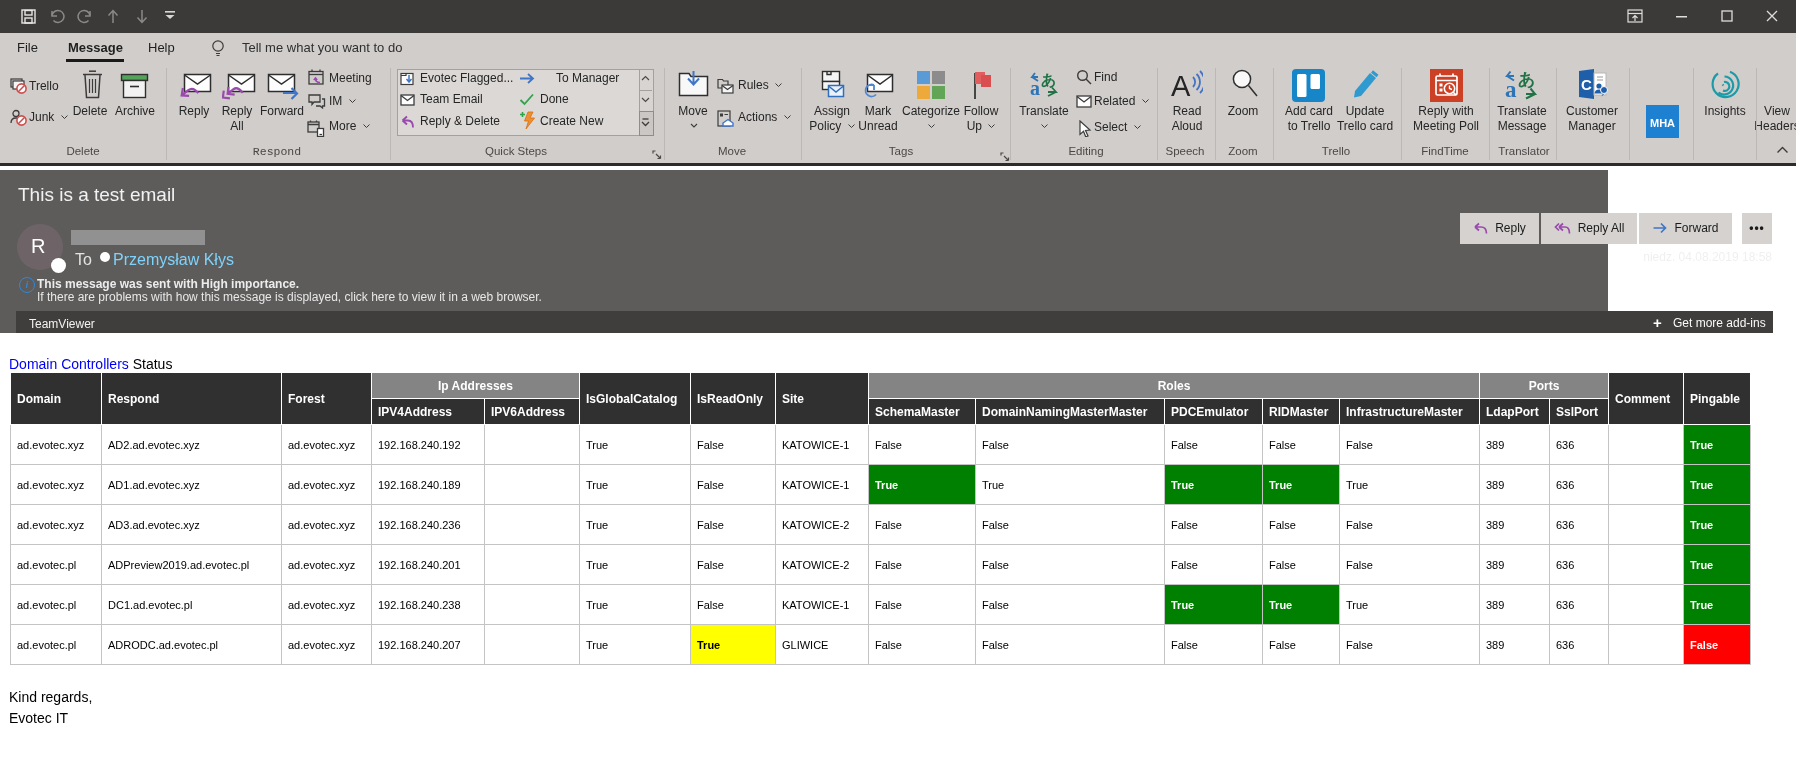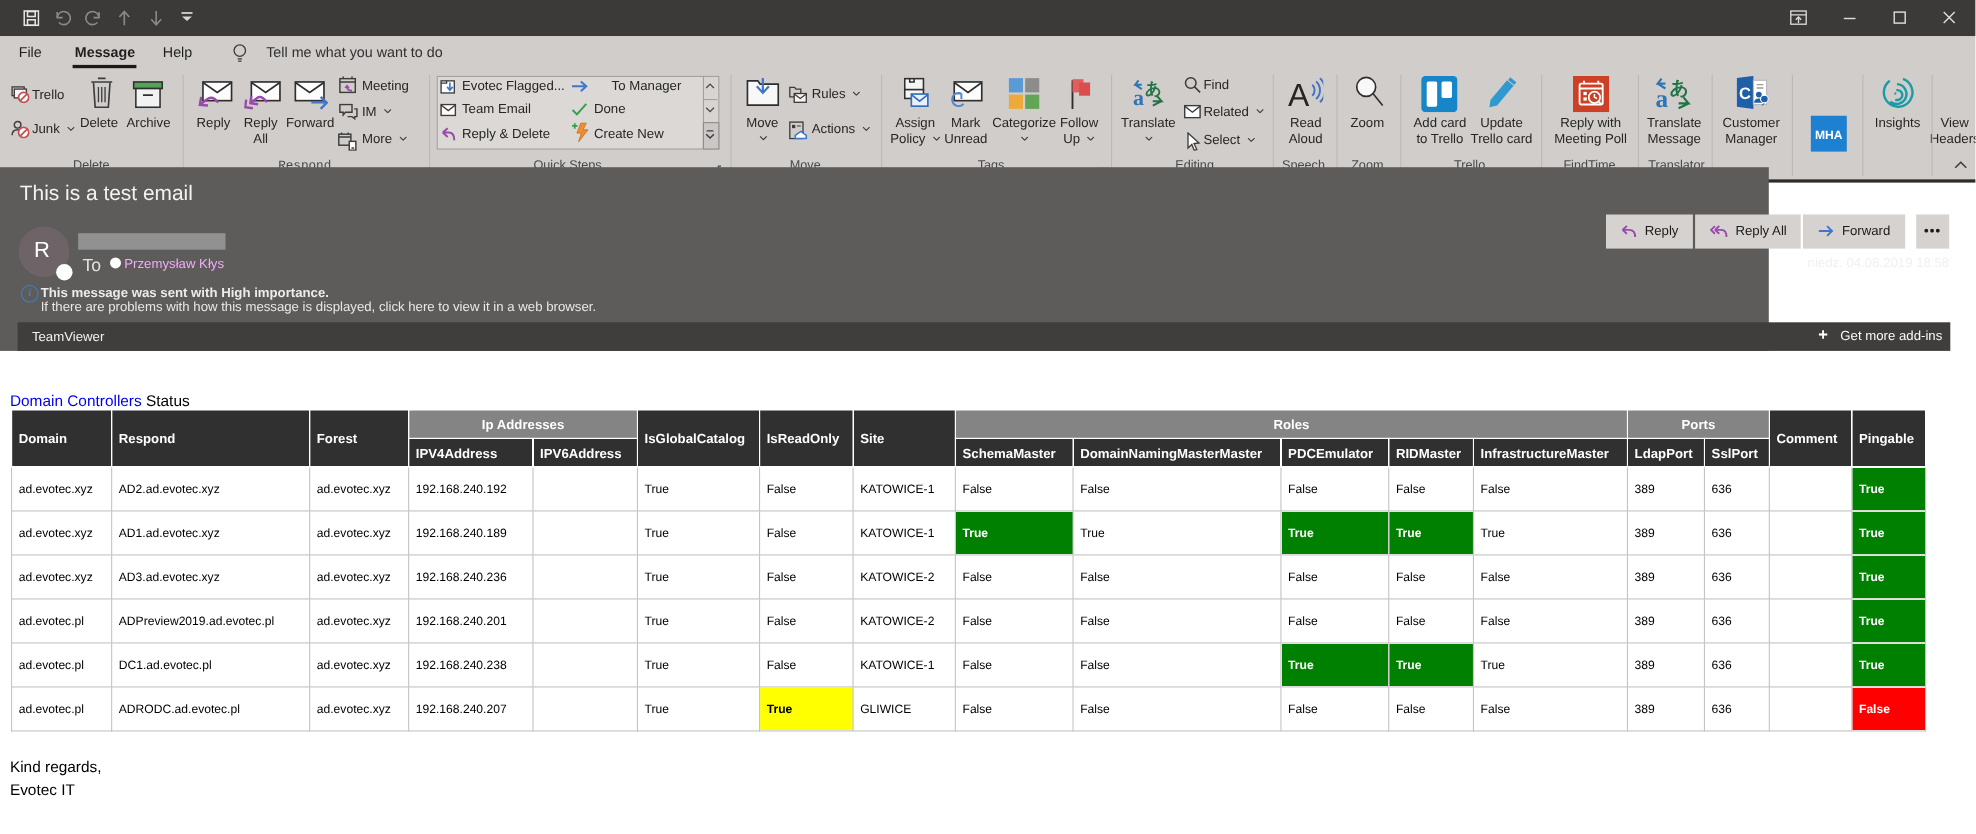--- a/index.html
+++ b/index.html
@@ -16,21 +16,21 @@
   
   #ribbon { left:0; top:33px; width:1796px; height:130px; background:#d1cdcb; }
   #tabs { position:absolute; left:0; top:0; width:100%; height:33px; }
   .tab { position:absolute; top:7px; font-size:13px; color:#1f1f1f; }
   .sep { position:absolute; top:35px; height:92px; width:1px; background:#bcb8b6; }
   .glabel { position:absolute; top:112px; font-size:11.5px; color:#4a4846; text-align:center; }
   .rlabel { position:absolute; font-size:12px; color:#262626; text-align:center; line-height:15px; }
   .slabel { position:absolute; font-size:12px; color:#262626; white-space:nowrap; }
   .chev { display:inline-block; width:7px; height:4px; position:relative; top:-2px; margin-left:3px; }
   
-  #ehdr { left:0; top:152px; width:1608px; height:167px; background:#5e5c5b;text-decoration:underline; }
+  #ehdr { left:0; top:170px; width:1608px; height:167px; background:#5e5c5b;text-decoration:underline; }
   #ehdr .subj { position:absolute; left:18px; top:14px; font-size:19px; color:#f2f2f2; }
   .hbtn { position:absolute; top:43px; height:31px; background:#d5d2d0; color:#1b1b1b;
           font-size:12px; line-height:31px; text-align:center; }
   #tvbar { position:absolute; left:16px; top:141px; width:1757px; height:26px; background:#3f3e3d; }
   
   #mailbody { left:0; top:333px; width:1796px; height:425px; background:#fff; }
   #dctitle { position:absolute; left:9px; top:23px; font-size:14px; color:#000; }
   #dctitle span { color:#0000f0; }
   table#dc { position:absolute; left:10px; top:39px; border-collapse:collapse; table-layout:fixed; }
   #dc th, #dc td { font-size:12px; padding:0 0 0 6px; text-align:left; overflow:hidden; white-space:nowrap; }
@@ -531,21 +531,21 @@
 <div class="a" style="left:0;top:163px;width:1796px;height:3px;background:#2c2b2a;"></div>
 
 <div class="a" id="ehdr">
   <div class="subj">This is a test email</div>
   <div class="a" style="left:17px;top:54px;width:46px;height:46px;border-radius:50%;background:#6e6467;"></div>
   <div class="a" style="left:31px;top:65px;color:#fff;font-size:20px;">R</div>
   <div class="a" style="left:51px;top:88px;width:15px;height:15px;border-radius:50%;background:#fff;"></div>
   <div class="a" style="left:71px;top:60px;width:134px;height:15px;background:#919191;"></div>
   <div class="a" style="left:75px;top:81px;color:#e3e3e3;font-size:16px;">To</div>
   <div class="a" style="left:100px;top:82px;width:10px;height:10px;border-radius:50%;background:#fff;"></div>
-  <div class="a" style="left:113px;top:81px;color:#f0abfc;font-size:12px;">Przemysław Kłys</div>
+  <div class="a" style="left:113px;top:81px;color:#7dd3fc;font-size:16px;">Przemysław Kłys</div>
   <div class="a" style="left:19px;top:107px;width:14px;height:14px;border-radius:50%;border:1.5px solid #2f86d6;color:#2f86d6;font-size:10px;text-align:center;line-height:13px;font-family:'Liberation Serif',serif;font-style:italic;font-weight:bold;">i</div>
   <div class="a" style="left:37px;top:107px;color:#ececec;font-size:12px;font-weight:bold;">This message was sent with High importance.</div>
   <div class="a" style="left:37px;top:120px;color:#e8e8e8;font-size:12px;">If there are problems with how this message is displayed, click here to view it in a web browser.</div>
 
   <div class="hbtn" style="left:1460px;width:79px;"><svg style="vertical-align:-3px;margin-right:6px;" width="16" height="14" viewBox="0 0 16 14">
         <path d="M6 2.5 L2 6 M6 9.5 L2 6 M2 6 L8 6 Q13.5 6 13.5 12.5" fill="none" stroke="#9a49ad" stroke-width="1.7"></path>
       </svg>Reply</div>
   <div class="hbtn" style="left:1541px;width:96px;"><svg style="vertical-align:-3px;margin-right:6px;" width="18" height="14" viewBox="0 0 18 14">
         <path d="M9 2.5 L5 6 M9 9.5 L5 6 M5 6 L11 6 Q15.5 6 15.5 12.5" fill="none" stroke="#9a49ad" stroke-width="1.7"></path>
         <path d="M5 2.5 L1.5 6 L5 9.5" fill="none" stroke="#9a49ad" stroke-width="1.7"></path>

